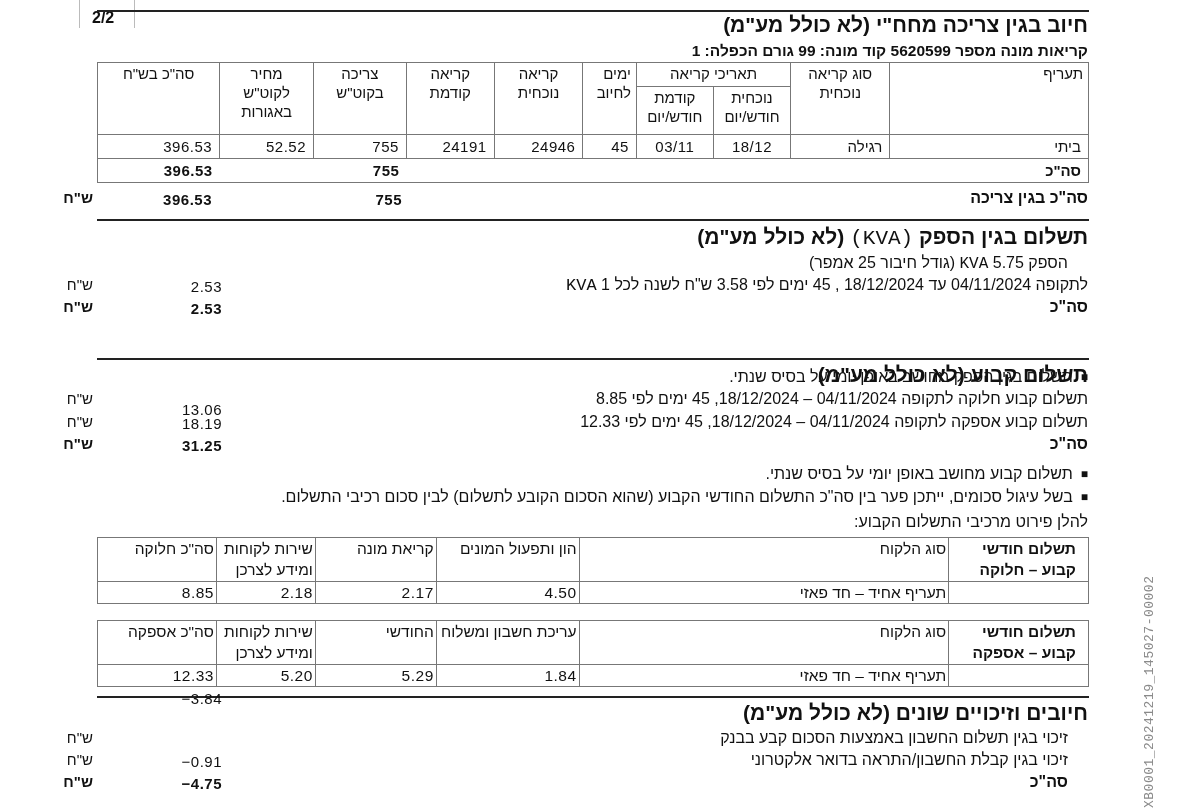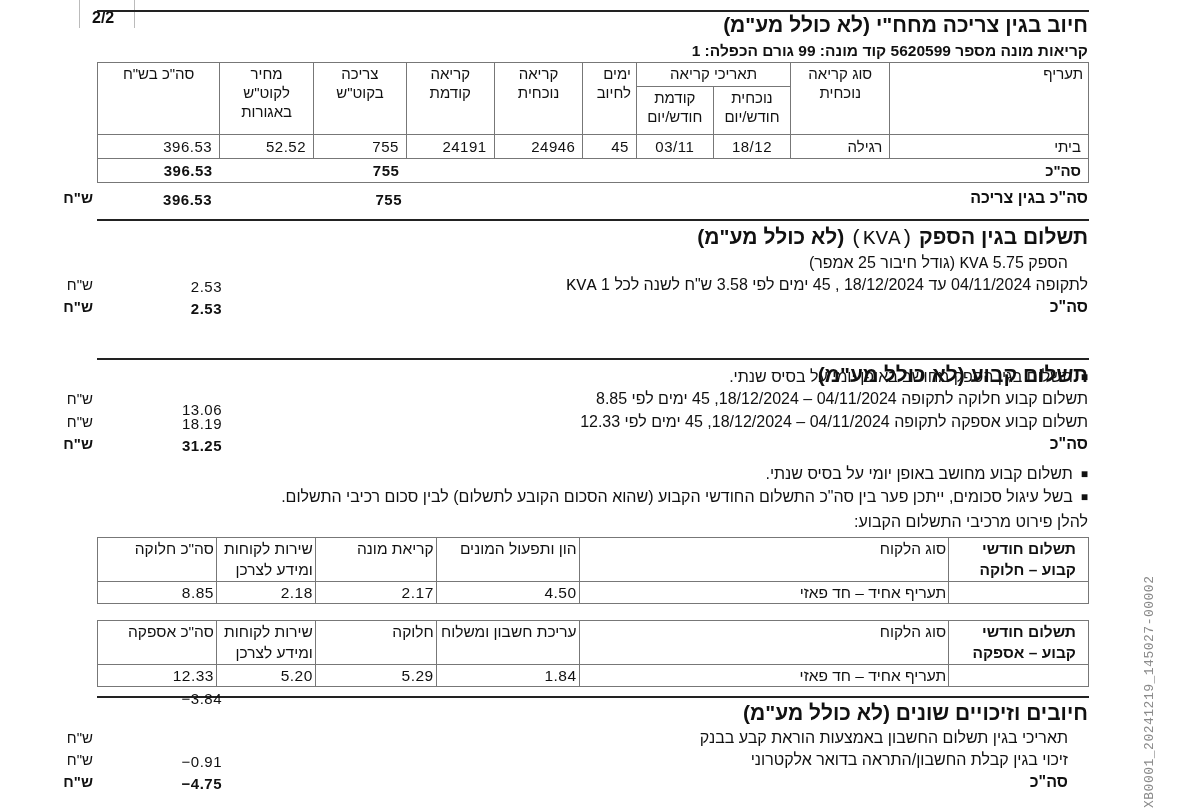--- a/index.html
+++ b/index.html
@@ -174,38 +174,38 @@
       <col style="width:143px">
       <col style="width:121px">
       <col style="width:99px">
       <col style="width:119px">
   </colgroup>
   <tbody>
       <tr style="height:44px">
     <th class="first">תשלום חודשי קבוע – אספקה</th>
     <th>סוג הלקוח</th>
     <th>עריכת חשבון ומשלוח</th>
-    <th>חלוקה</th>
+    <th>החודשי</th>
     <th>שירות לקוחות ומידע לצרכן</th>
     <th>סה"כ אספקה</th>
   </tr>
   <tr>
     <td></td>
     <td>תעריף אחיד – חד פאזי</td>
     <td class="n">1.84</td>
     <td class="n">5.29</td>
     <td class="n">5.20</td>
     <td class="n">12.33</td>
   </tr>
 </tbody>
   </table>
 
 <div class="hr" style="left:97px; top:696px; width:992px;"></div>
 <div class="abs rtl h1" style="right:102px; top:701px;">חיובים וזיכויים שונים (לא כולל מע"מ)</div>
-<div class="abs rtl txt" style="right:122px; top:729px;">תאריכי בגין תשלום החשבון באמצעות הוראת קבע בבנק</div>
+<div class="abs rtl txt" style="right:122px; top:729px;">זיכוי בגין תשלום החשבון באמצעות הסכום קבע בבנק</div>
 <div class="abs num" style="right:968px; top:690px;">−3.84</div>
 <div class="abs cur" style="right:1097px; top:729px;">ש"ח</div>
 <div class="abs rtl txt" style="right:122px; top:751px;">זיכוי בגין קבלת החשבון/התראה בדואר אלקטרוני</div>
 <div class="abs num" style="right:968px; top:753px;">−0.91</div>
 <div class="abs cur" style="right:1097px; top:751px;">ש"ח</div>
 <div class="abs rtl h2" style="right:122px; top:773px; font-size:16px;">סה"כ</div>
 <div class="abs num b" style="right:968px; top:775px;">−4.75</div>
 <div class="abs cur b" style="right:1097px; top:773px;">ש"ח</div>
 
 <div class="watermark">XB0001_20241219_145027-00002</div>

